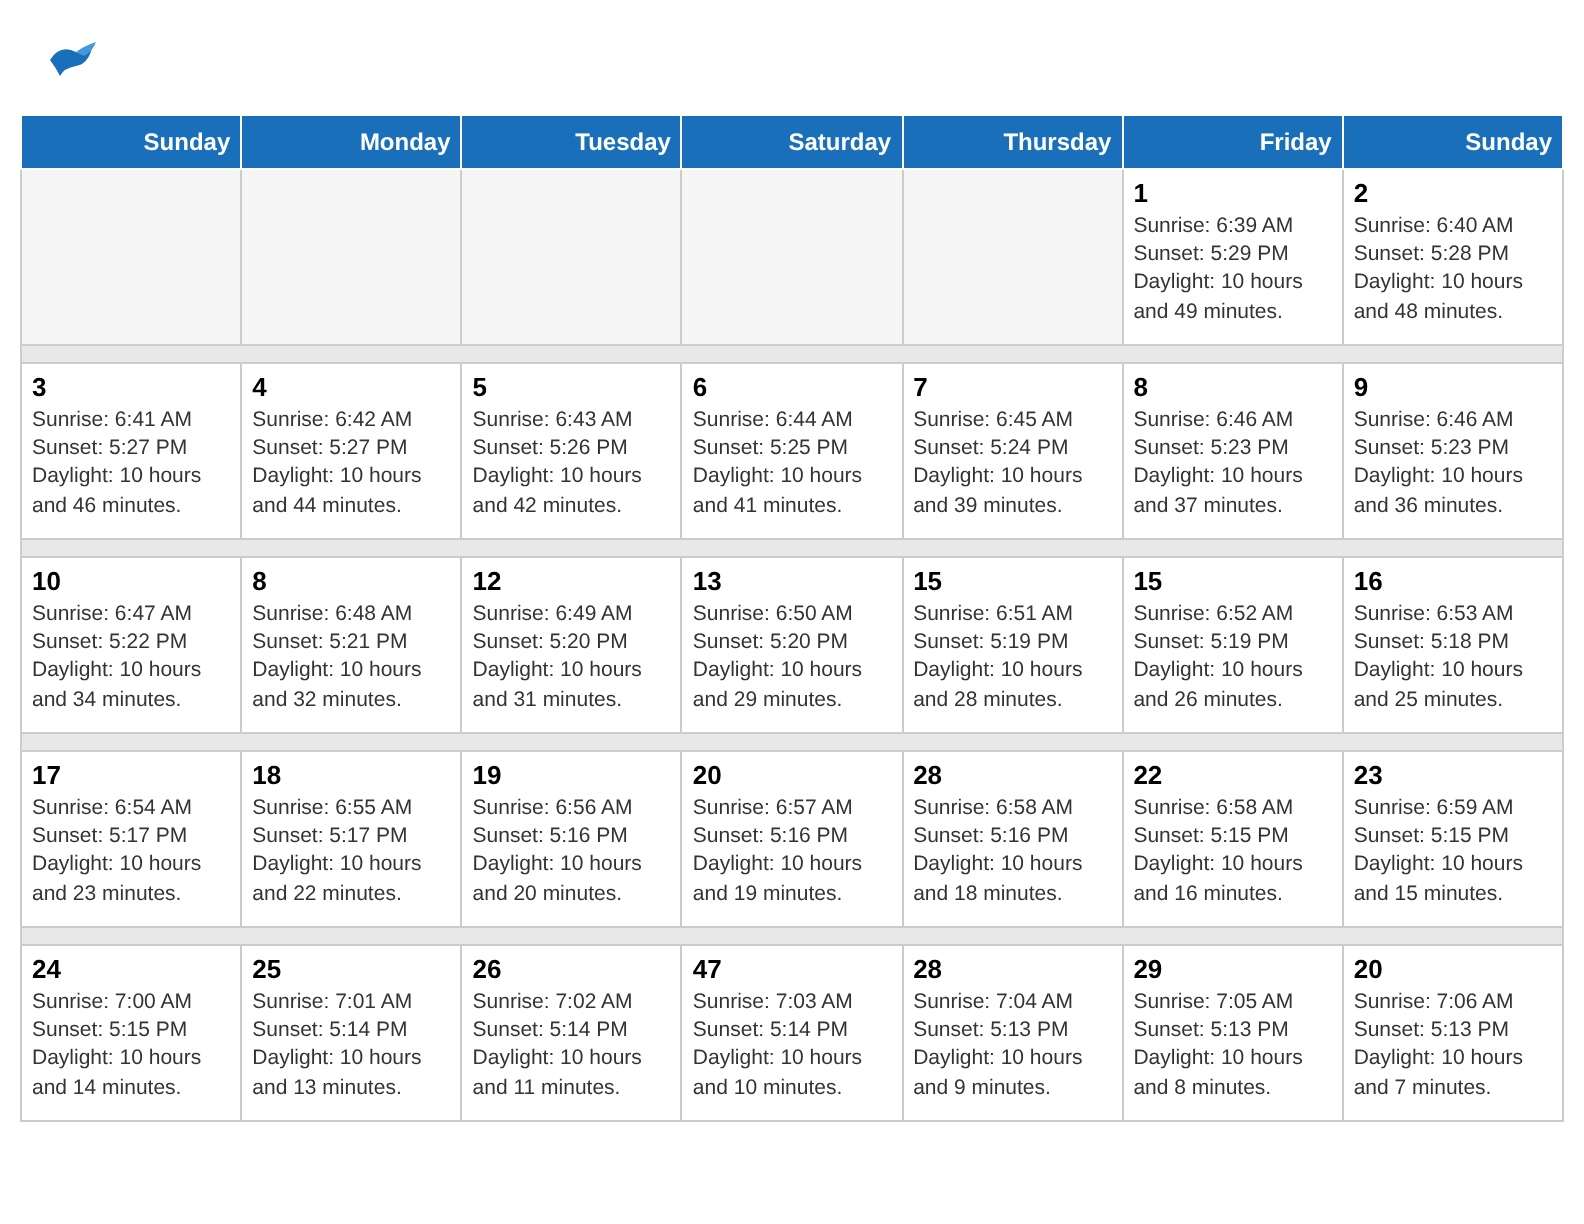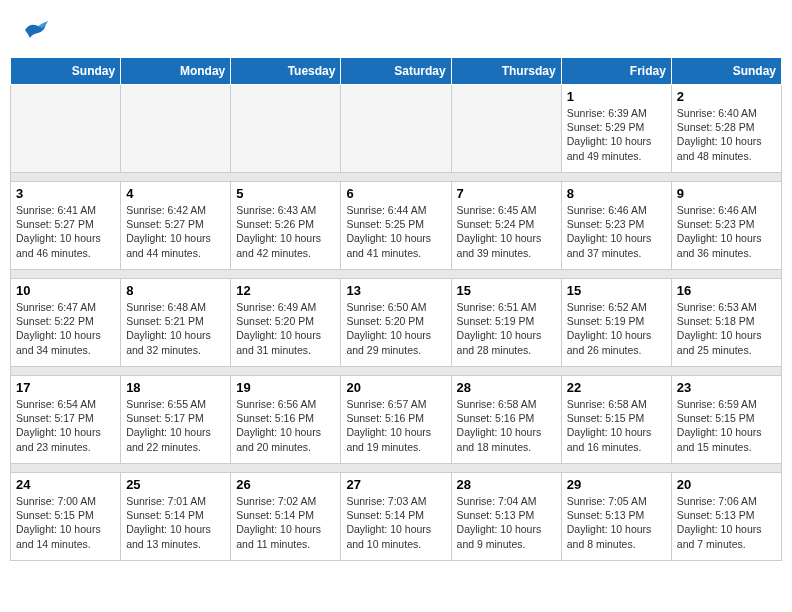--- a/index.html
+++ b/index.html
@@ -250,21 +250,21 @@
         </td>
         <td class="has-data">
           <span class="day-number">25</span>
           <div class="cell-info">Sunrise: 7:01 AM<br>Sunset: 5:14 PM<br>Daylight: 10 hours and 13 minutes.</div>
         </td>
         <td class="has-data">
           <span class="day-number">26</span>
           <div class="cell-info">Sunrise: 7:02 AM<br>Sunset: 5:14 PM<br>Daylight: 10 hours and 11 minutes.</div>
         </td>
         <td class="has-data">
-          <span class="day-number">27</span>
+          <span class="day-number">47</span>
           <div class="cell-info">Sunrise: 7:03 AM<br>Sunset: 5:14 PM<br>Daylight: 10 hours and 10 minutes.</div>
         </td>
         <td class="has-data">
           <span class="day-number">28</span>
           <div class="cell-info">Sunrise: 7:04 AM<br>Sunset: 5:13 PM<br>Daylight: 10 hours and 9 minutes.</div>
         </td>
         <td class="has-data">
           <span class="day-number">29</span>
           <div class="cell-info">Sunrise: 7:05 AM<br>Sunset: 5:13 PM<br>Daylight: 10 hours and 8 minutes.</div>
         </td>

